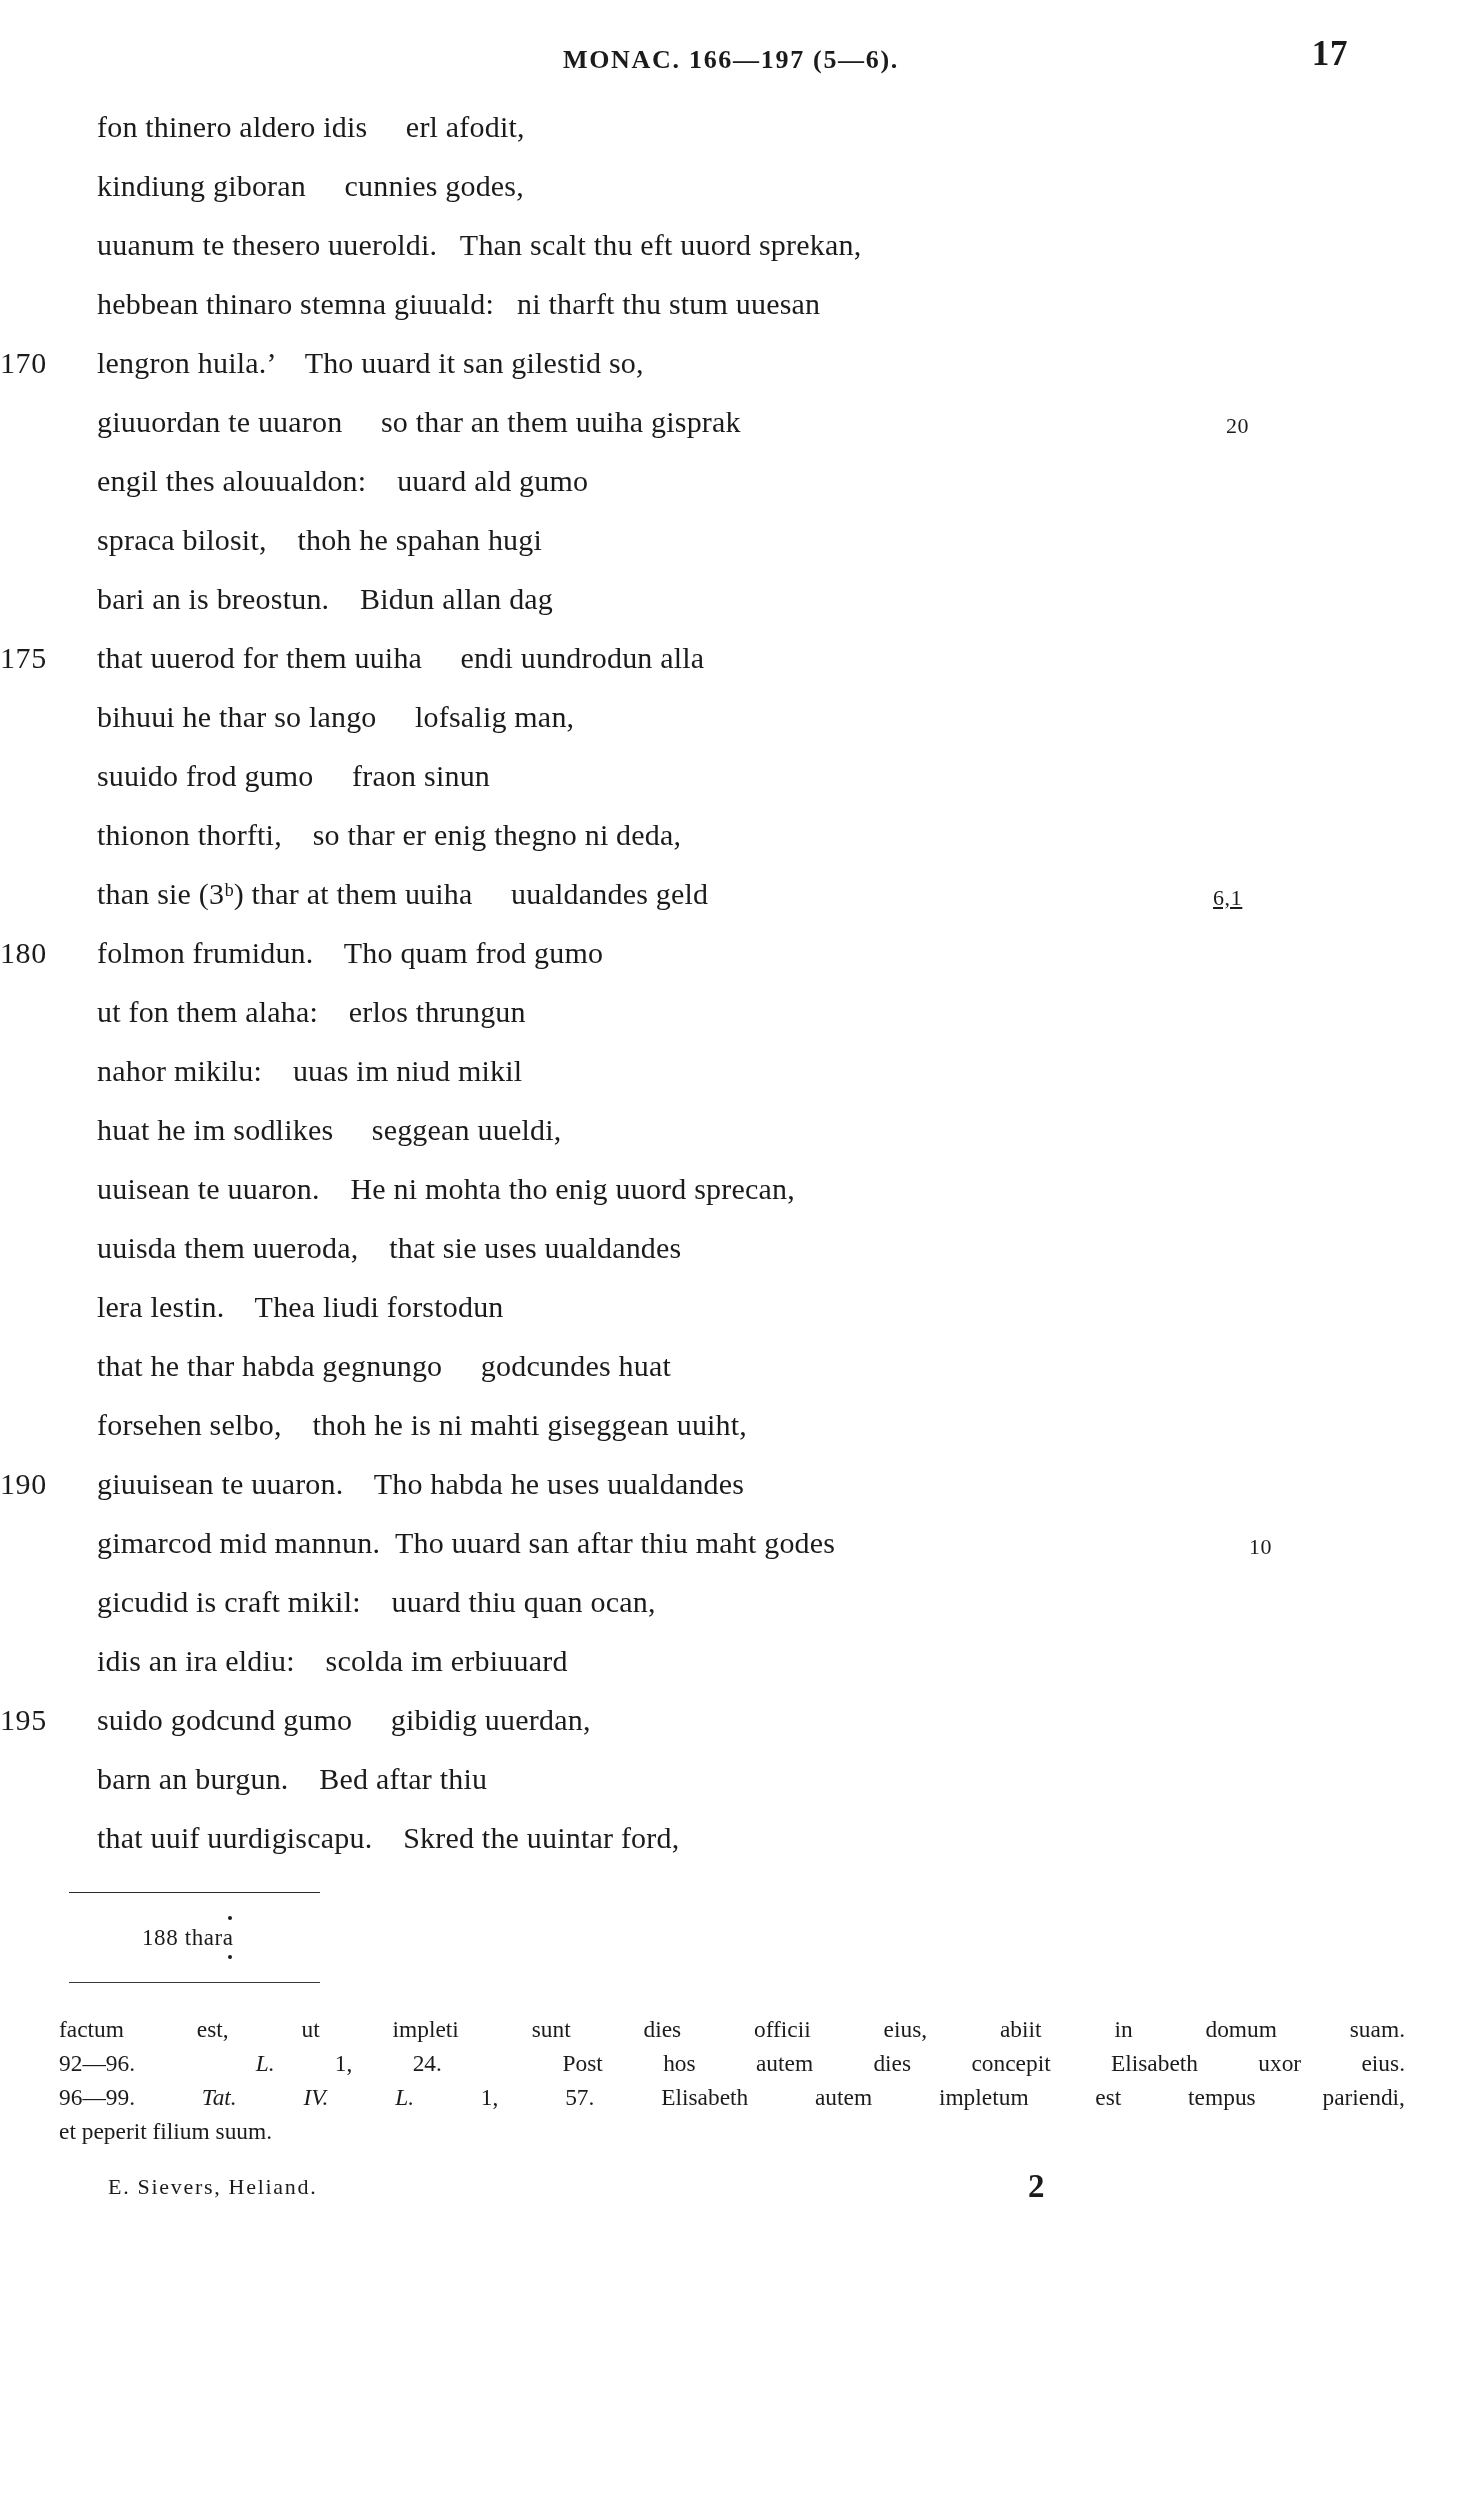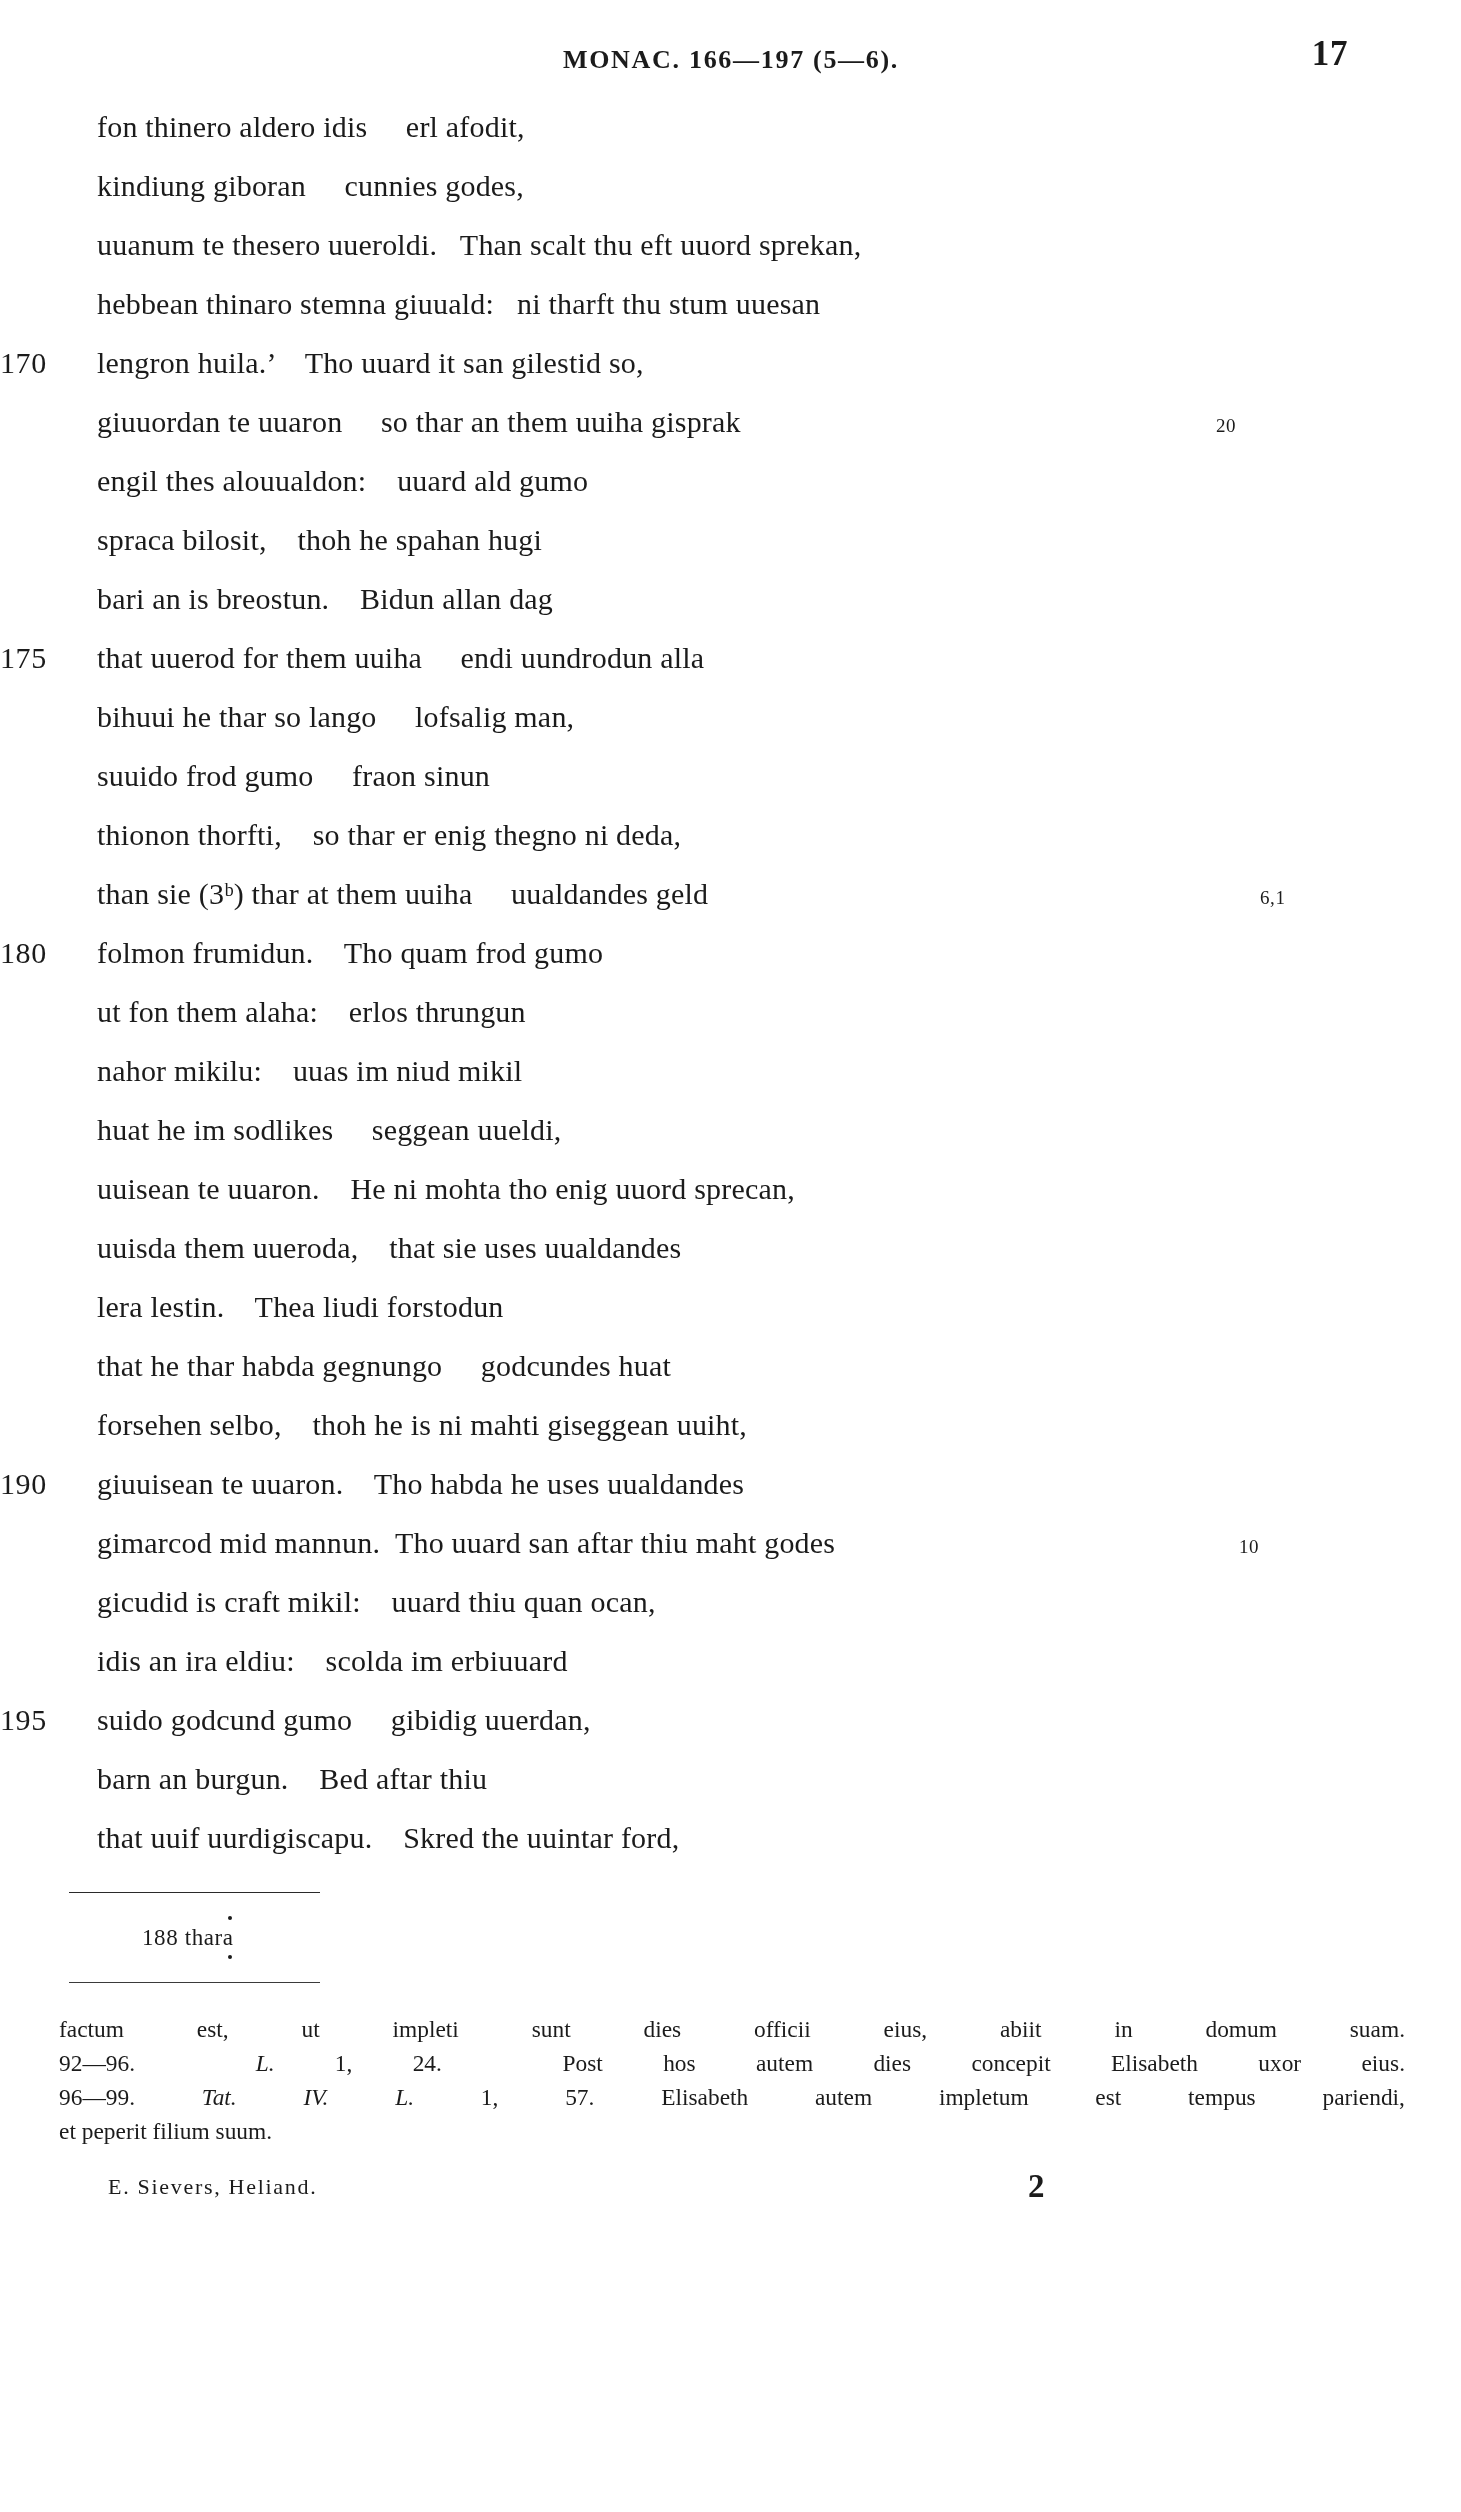--- a/index.html
+++ b/index.html
@@ -72,25 +72,26 @@
   .vtext {
     position: absolute;
     left: 97px;
     top: 0;
     white-space: pre;
     letter-spacing: 0.2px;
   }
   .vmarg {
     position: absolute;
     top: 3.4px;
-    font-size: 19px;
-    letter-spacing: 0.6px;
+    font-size: 22px;
+    letter-spacing: 0.6px;
+    margin-left: 10px;
   }
   .vmarg.m20  { left: 1216px; }
-  .vmarg.m61  { left: 1260px; }
+  .vmarg.m61  { left: 1203px; text-decoration: underline; }
   .vmarg.m5   { left: 1238px; }
   .vmarg.m10  { left: 1239px; }
 
   
   .rule-short {
     margin-top: 25px;
     margin-left: 69px;
     width: 251px;
     height: 0;
     border-top: 1.7px solid #2a2a2a;

